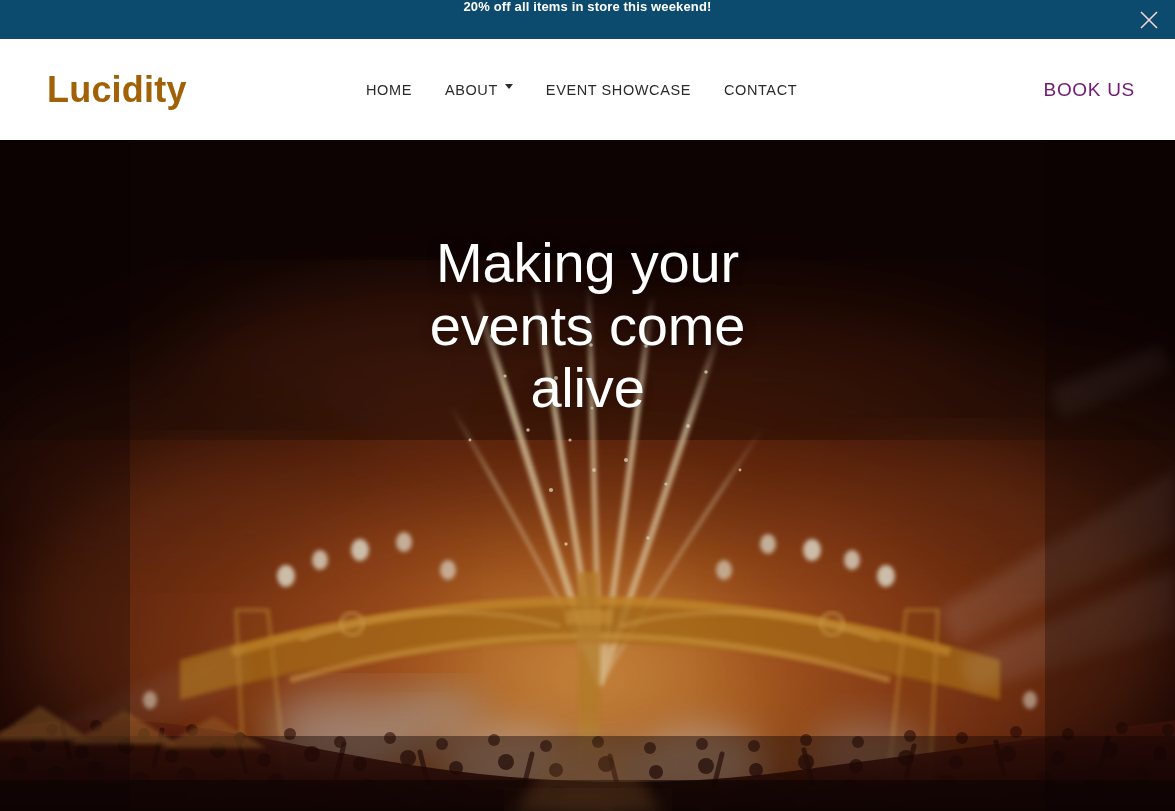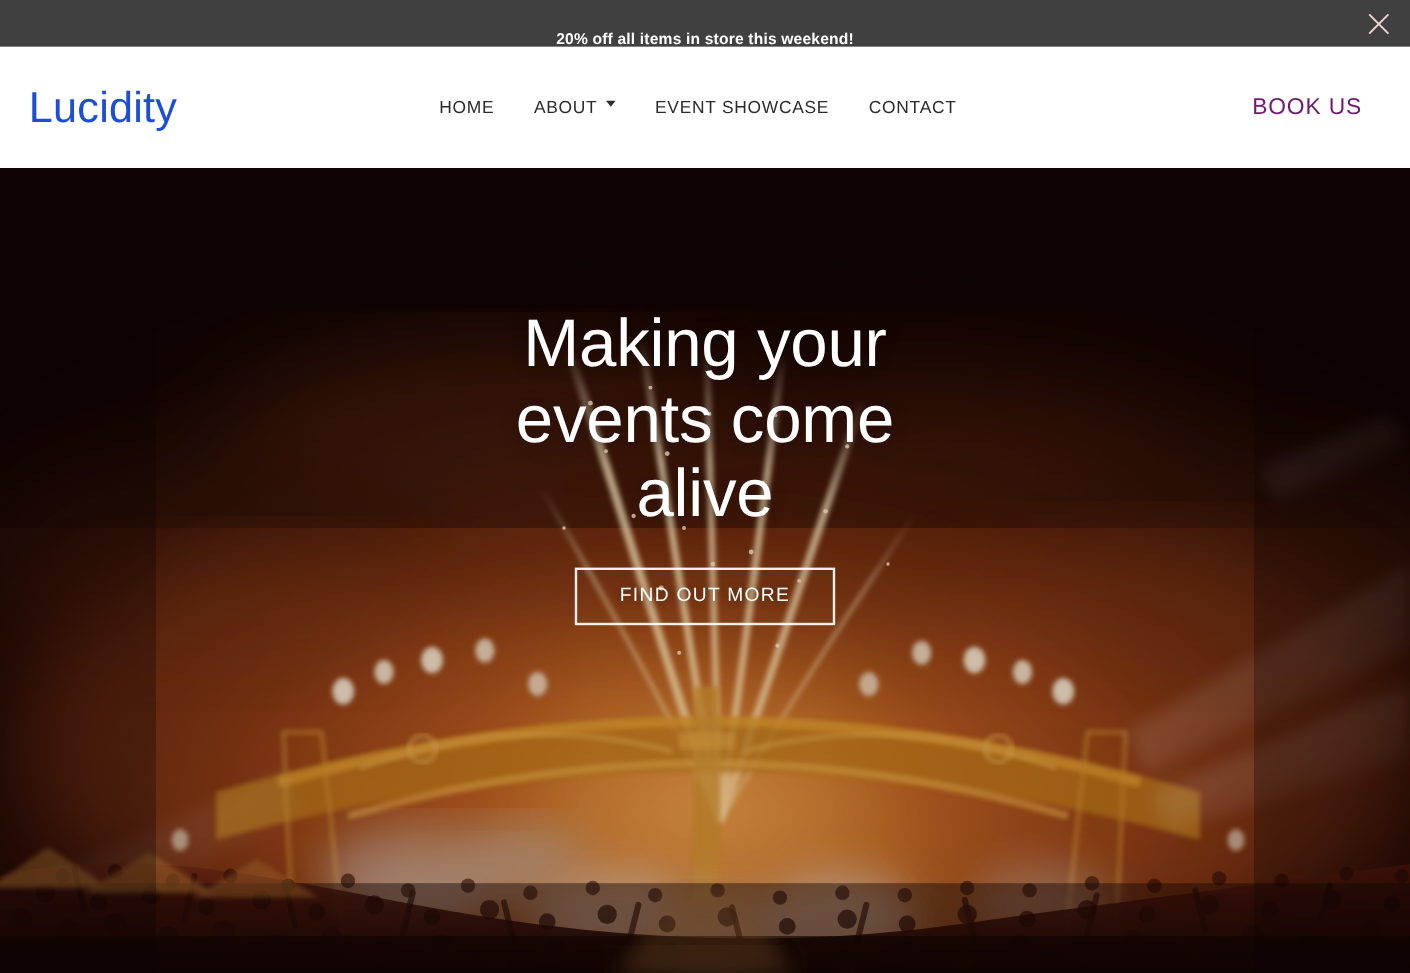--- a/index.html
+++ b/index.html
@@ -9,23 +9,23 @@
     overflow: hidden;
     font-family: "Liberation Sans", sans-serif;
     background: #fff;
   }
 
   
   .promo-banner {
     position: relative;
     width: 100%;
     height: 39px;
-    background: #404040;
-    display: flex;
-    align-items: flex-end;
+    background: #0c4a6e;
+    display: flex;
+    align-items: flex-start;
     justify-content: center;
   }
   .promo-text {
     color: #ffffff;
     font-size: 13px;
     font-weight: bold;
     letter-spacing: 0.15px;
     line-height: 1;
   }
   .promo-close {
@@ -46,26 +46,26 @@
   .site-header {
     width: 100%;
     height: 101px;
     background: #ffffff;
     display: flex;
     align-items: center;
     position: relative;
   }
   .brand {
     position: absolute;
-    left: 24px;
+    left: 47px;
     top: 50%;
     transform: translateY(-50%);
     font-size: 36px;
-    font-weight: 400;
-    color: #1d4ed8;
+    font-weight: 700;
+    color: #a16207;
     letter-spacing: 0.2px;
     line-height: 1;
     cursor: pointer;
   }
   .main-nav {
     position: absolute;
     left: 366px;
     top: 50%;
     transform: translateY(-50%);
     display: flex;
@@ -124,21 +124,21 @@
     inset: 0;
     background: rgba(20,8,4,0.18);
   }
   .hero-content {
     position: absolute;
     inset: 0;
     display: flex;
     flex-direction: column;
     align-items: center;
     justify-content: flex-start;
-    padding-top: 115px;
+    padding-top: 92px;
   }
   .hero-title {
     color: #ffffff;
     font-size: 56px;
     font-weight: 300;
     line-height: 1.12;
     text-align: center;
     max-width: 420px;
     letter-spacing: -0.2px;
     text-shadow: 0 1px 14px rgba(0,0,0,0.28);
@@ -451,15 +451,14 @@
     <rect x="0" y="0" width="1175" height="671" fill="url(#skyGlow)" opacity="0"></rect>
     <rect x="0" y="0" width="1175" height="120" fill="#0a0302" opacity="0.55"></rect>
     <rect x="0" y="0" width="130" height="671" fill="#0a0302" opacity="0.30"></rect>
     <rect x="1045" y="0" width="130" height="671" fill="#0a0302" opacity="0.30"></rect>
   </svg>
 
   <div class="hero-overlay"></div>
 
   <div class="hero-content">
     <h1 class="hero-title">Making your events come alive</h1>
-    <button class="hero-btn">FIND OUT MORE</button>
   </div>
 </section>
 
 </body></html>

